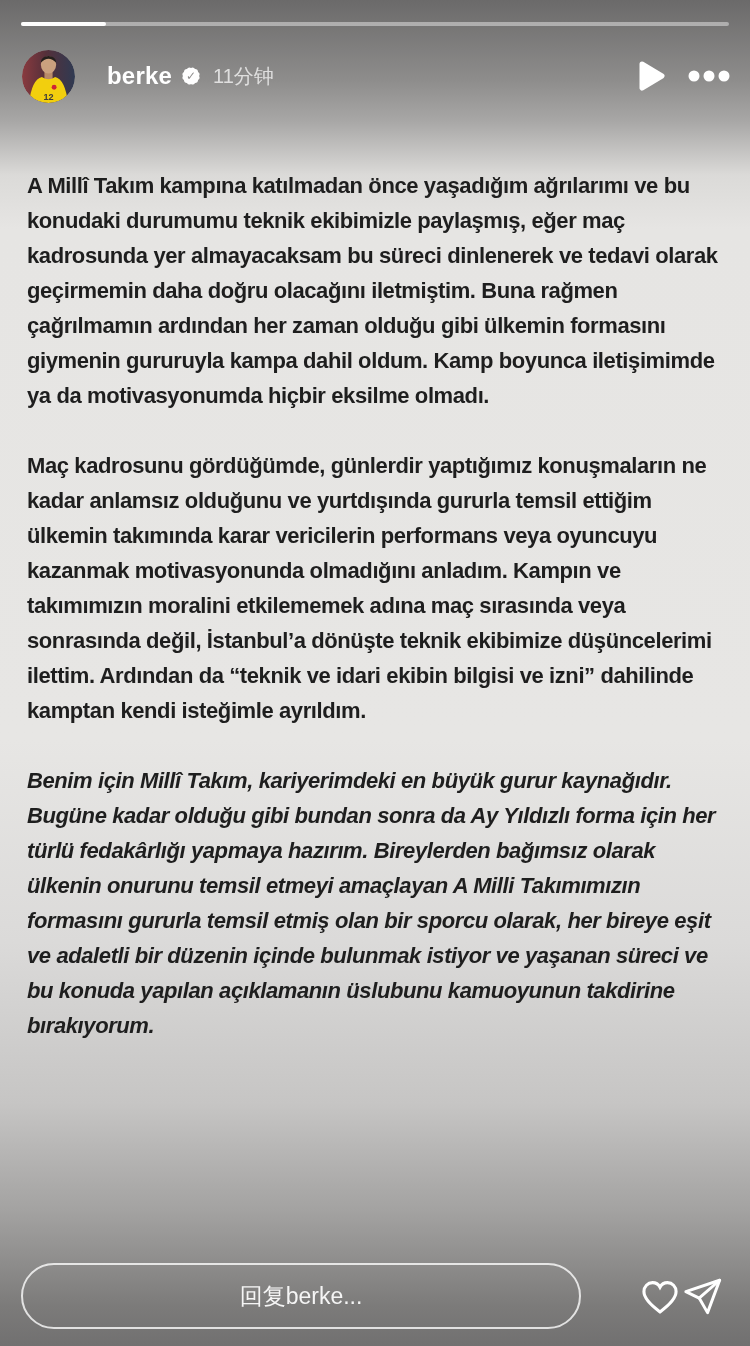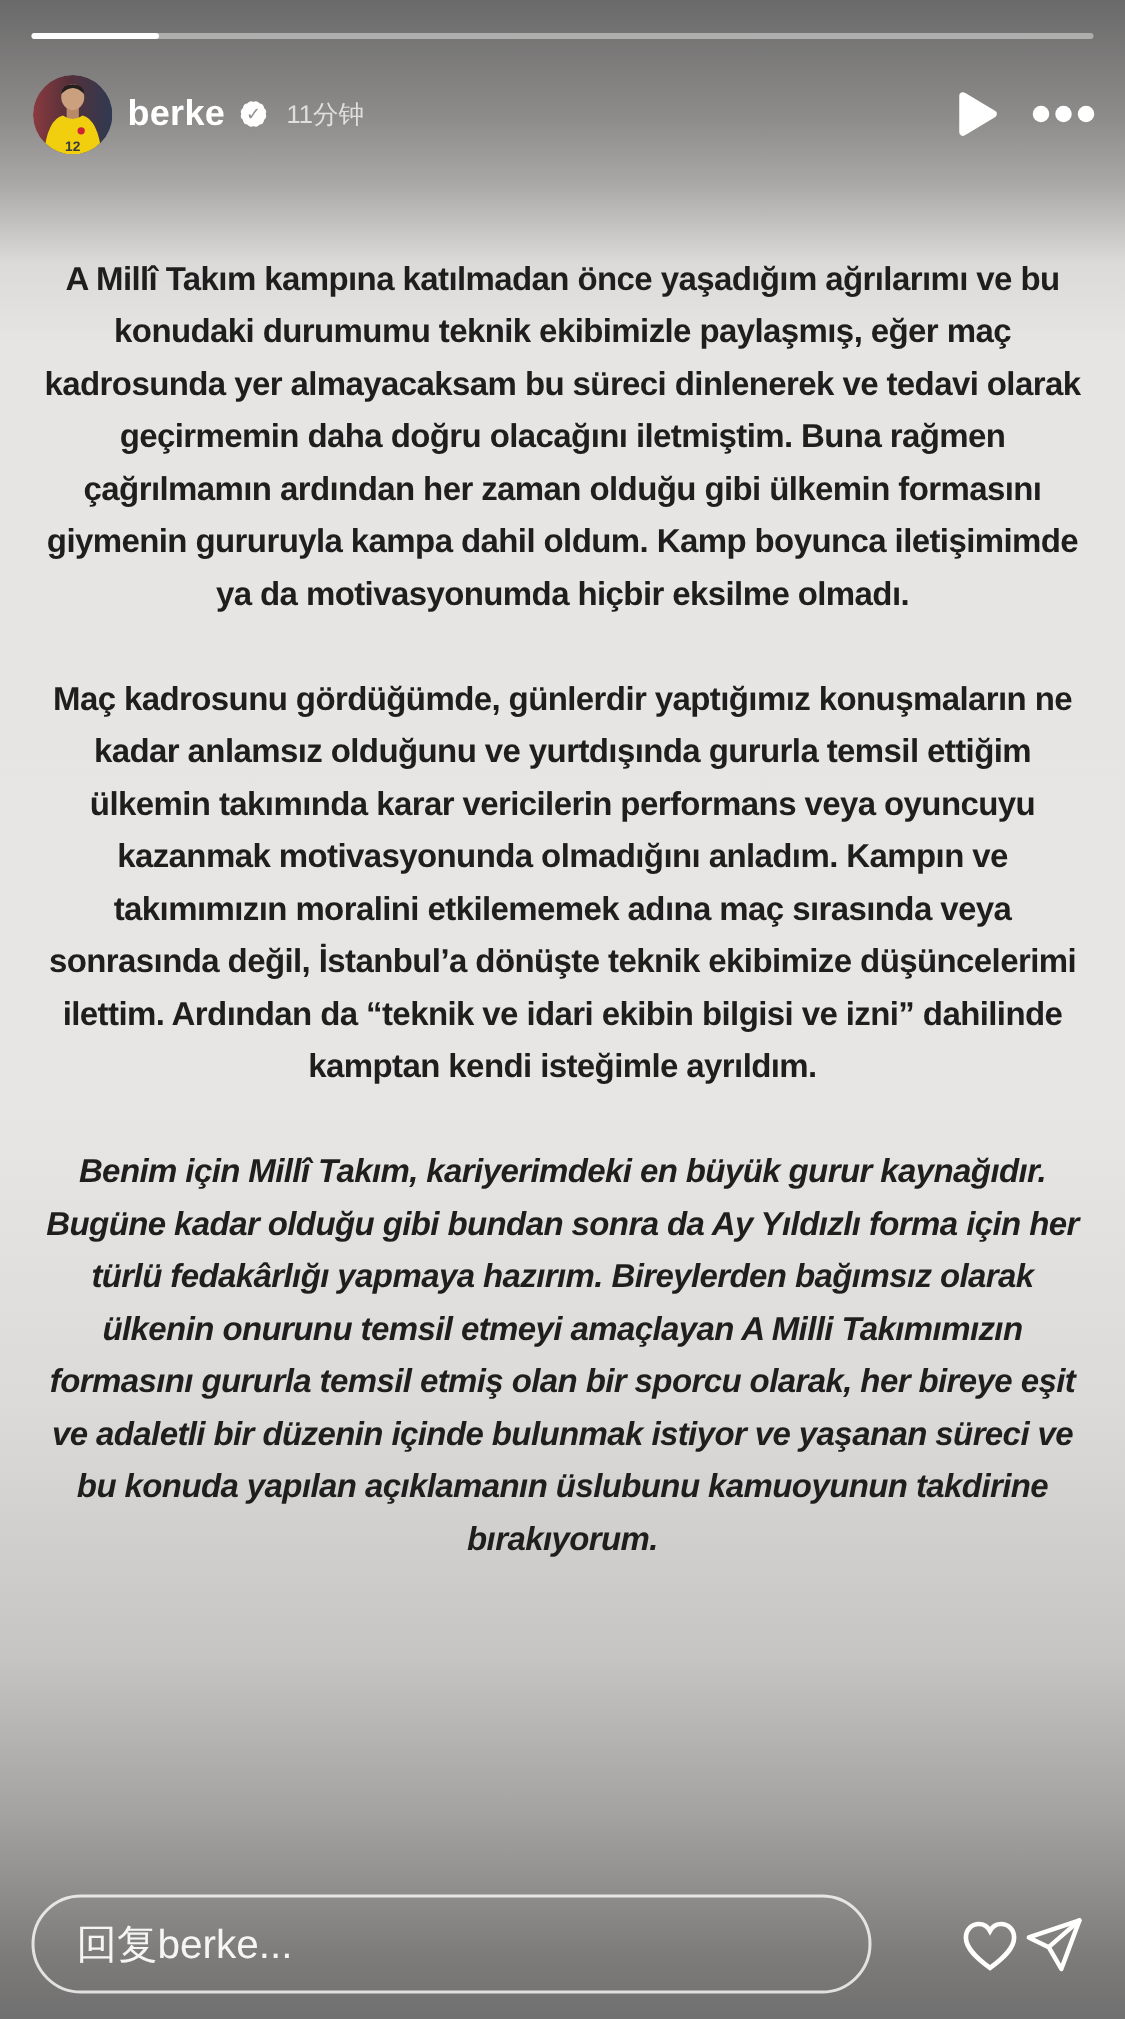--- a/index.html
+++ b/index.html
@@ -24,60 +24,61 @@
   
   .header {
     position: absolute; top: 46px; left: 22px; right: 20px; height: 60px;
     display: flex; align-items: center;
   }
   .avatar {
     width: 53px; height: 53px; border-radius: 50%; overflow: hidden;
     flex: 0 0 auto; cursor: pointer; text-decoration: underline;
   }
   .avatar svg { display: block; width: 100%; height: 100%; }
-  .user-line { display: flex; align-items: center; margin-left: 10px; }
+  .user-line { display: flex; align-items: center; margin-left: 32px; }
   .username {
     color: #ffffff; font-size: 24px; font-weight: 700; letter-spacing: 0.2px; cursor: pointer;
   }
   .verified { margin-left: 9px; position: relative; width: 20px; height: 20px; flex: 0 0 auto; }
   .verified .seal-sq {
     position: absolute; left: 3px; top: 3px; width: 14px; height: 14px;
     background: #fefefe; border-radius: 3px;
   }
   .verified .r30 { transform: rotate(30deg); }
   .verified .r60 { transform: rotate(60deg); }
   .verified .tick {
     position: absolute; left: 0; top: 0; width: 20px; height: 20px;
     display: flex; align-items: center; justify-content: center;
     color: #8f8e8d; font-size: 12px; font-weight: 700;
   }
-  .timestamp { margin-left: 12px; color: rgba(255,255,255,0.72); font-size: 17px; }
+  .timestamp { margin-left: 12px; color: rgba(255,255,255,0.72); font-size: 20px; }
   .header-actions { margin-left: auto; display: flex; align-items: center; gap: 22px; }
   .icon-btn { background: none; border: none; padding: 0; cursor: pointer; line-height: 0; }
 
   
   .story-text {
     position: absolute; top: 168px; left: 0; right: 0; padding: 0 27px;
-    text-align: center; color: #1e1e1e;
+    text-align: left; color: #1e1e1e;
     font-size: 22px; font-weight: 700; line-height: 35px; letter-spacing: -0.4px;
   }
   .story-text p { margin-bottom: 35px; }
   .story-text p:last-child { margin-bottom: 0; font-style: italic; }
 
   
   .footer {
     position: absolute; left: 21px; right: 26px; bottom: 16px; height: 68px;
     display: flex; align-items: center;
   }
   .reply-input {
     width: 560px; height: 66px; border-radius: 34px;
     border: 2px solid rgba(255,255,255,0.78);
     background: transparent; outline: none;
-    padding: 0 28px; color: #ffffff; font-size: 27px;
+    padding: 0 28px; color: #ffffff; font-size: 23px;
     font-family: "Liberation Sans", "DejaVu Sans", sans-serif;
+    text-align: center;
   }
   .reply-input::placeholder { color: rgba(255,255,255,0.92); opacity: 1; }
   .footer .icon-btn { margin-left: auto; }
   .footer .icon-btn + .icon-btn { margin-left: 0; }
 </style>
 </head>
 <body>
 
 <div class="story">
 

